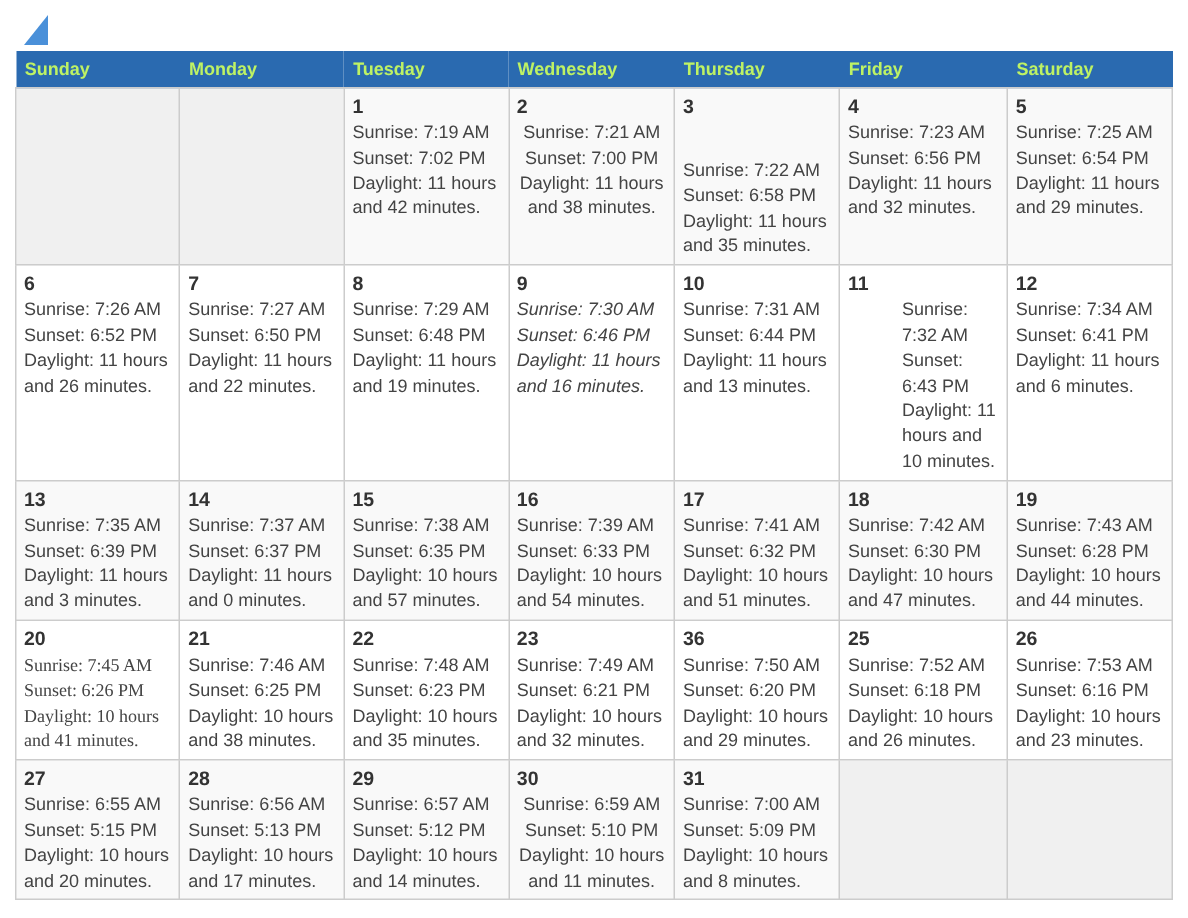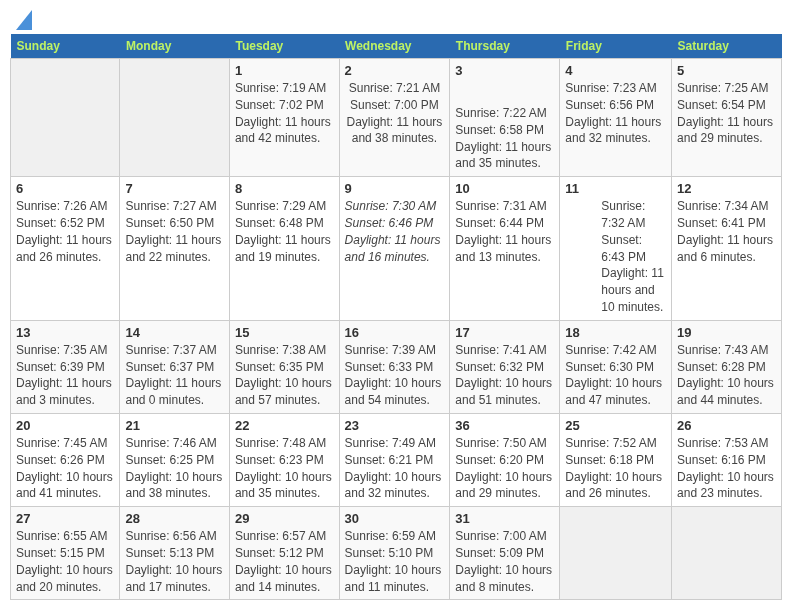--- a/index.html
+++ b/index.html
@@ -236,21 +236,21 @@
         <td>
           <span class="day-number">19</span>
           <div class="day-info" style="white-space: pre-line;">Sunrise: 7:43 AM
 Sunset: 6:28 PM
 Daylight: 10 hours and 44 minutes.</div>
         </td>
       </tr>
       <tr>
         <td>
           <span class="day-number">20</span>
-          <div class="day-info" style="white-space: pre-line;">Sunrise: 7:45 AM
+          <div class="day-info" style="white-space: pre-line; font-family: Liberation Serif, serif;">Sunrise: 7:45 AM
 Sunset: 6:26 PM
 Daylight: 10 hours and 41 minutes.</div>
         </td>
         <td>
           <span class="day-number">21</span>
           <div class="day-info" style="white-space: pre-line;">Sunrise: 7:46 AM
 Sunset: 6:25 PM
 Daylight: 10 hours and 38 minutes.</div>
         </td>
         <td>
@@ -298,21 +298,21 @@
 Daylight: 10 hours and 17 minutes.</div>
         </td>
         <td>
           <span class="day-number">29</span>
           <div class="day-info" style="white-space: pre-line;">Sunrise: 6:57 AM
 Sunset: 5:12 PM
 Daylight: 10 hours and 14 minutes.</div>
         </td>
         <td>
           <span class="day-number">30</span>
-          <div class="day-info" style="white-space: pre-line;">Sunrise: 6:59 AM
+          <div class="day-info" style="white-space: pre-line; text-align: center;">Sunrise: 6:59 AM
 Sunset: 5:10 PM
 Daylight: 10 hours and 11 minutes.</div>
         </td>
         <td>
           <span class="day-number">31</span>
           <div class="day-info" style="white-space: pre-line;">Sunrise: 7:00 AM
 Sunset: 5:09 PM
 Daylight: 10 hours and 8 minutes.</div>
         </td>
         <td class="empty-cell"></td>

